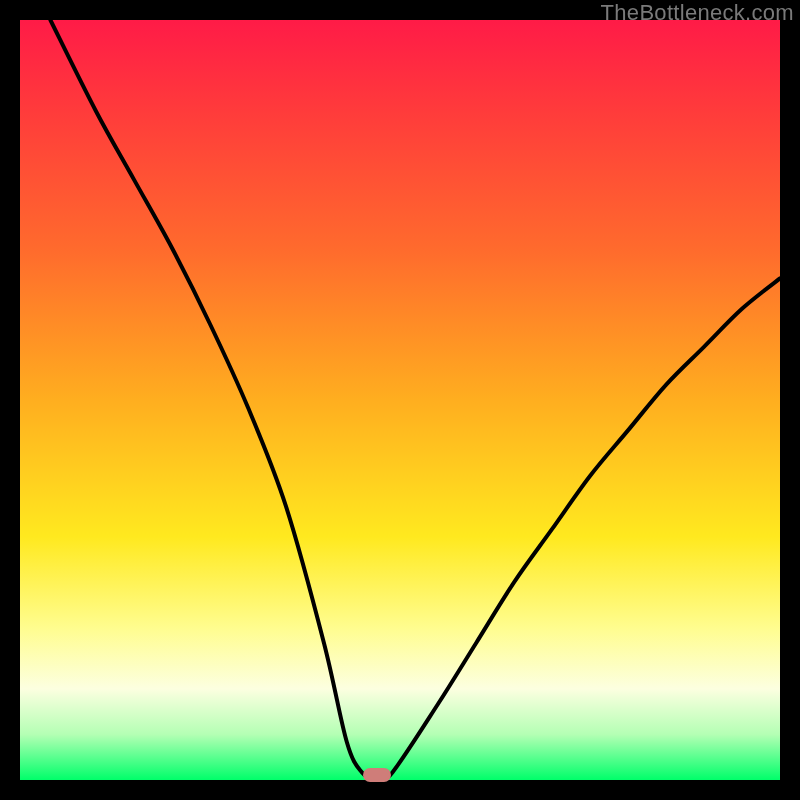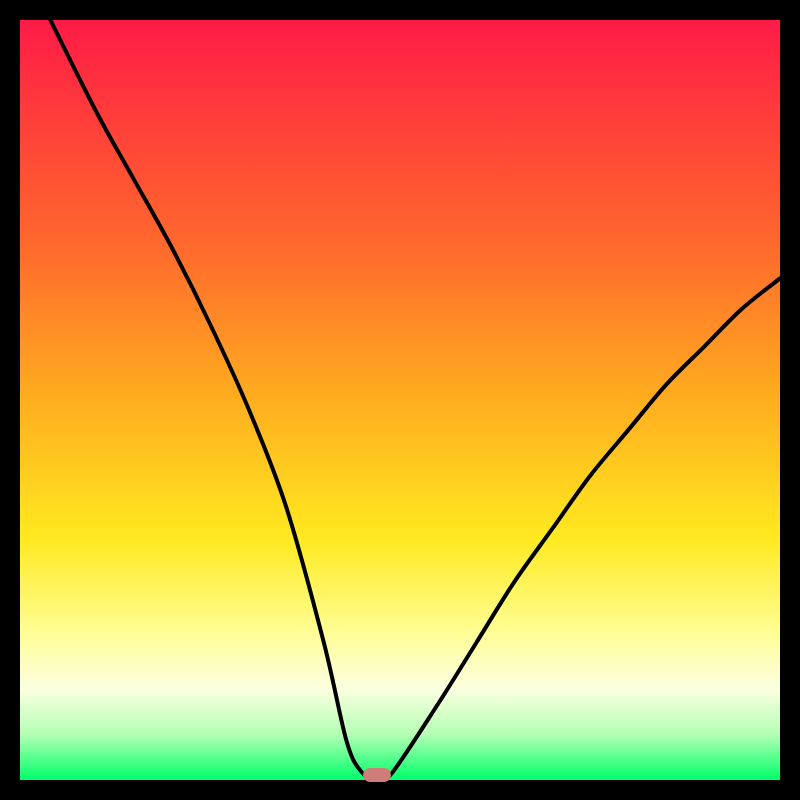--- a/index.html
+++ b/index.html
@@ -58,19 +58,20 @@
     color: #7a7a7a;
     font-size: 22px;
     font-weight: 500;
     letter-spacing: 0.3px;
   }
 </style>
 </head>
 <body>
 
 <div class="canvas">
+  <div class="watermark">TheBottleneck.com</div>
   <div class="plot-area">
     <svg class="curve-svg" viewBox="0 0 760 760" preserveAspectRatio="none">
       <path id="curve-path" fill="none" stroke="#000" stroke-width="4" stroke-linejoin="round" stroke-linecap="round" d="M 30.40 0.00 C 38.00 15.20, 62.07 64.60, 76.00 91.20 C 89.93 117.80, 101.33 136.80, 114.00 159.60 C 126.67 182.40, 139.33 203.93, 152.00 228.00 C 164.67 252.07, 177.33 277.40, 190.00 304.00 C 202.67 330.60, 215.33 357.20, 228.00 387.60 C 240.67 418.00, 253.33 447.13, 266.00 486.40 C 278.67 525.67, 293.87 583.93, 304.00 623.20 C 314.13 662.47, 320.47 700.47, 326.80 722.00 C 333.13 743.53, 336.93 746.07, 342.00 752.40 C 347.07 758.73, 352.13 760.00, 357.20 760.00 C 362.27 760.00, 362.27 765.07, 372.40 752.40 C 382.53 739.73, 404.07 705.53, 418.00 684.00 C 431.93 662.47, 443.33 643.47, 456.00 623.20 C 468.67 602.93, 481.33 581.40, 494.00 562.40 C 506.67 543.40, 519.33 526.93, 532.00 509.20 C 544.67 491.47, 557.33 472.47, 570.00 456.00 C 582.67 439.53, 595.33 425.60, 608.00 410.40 C 620.67 395.20, 633.33 378.73, 646.00 364.80 C 658.67 350.87, 671.33 339.47, 684.00 326.80 C 696.67 314.13, 709.33 300.20, 722.00 288.80 C 734.67 277.40, 753.67 263.47, 760.00 258.40"></path>
     </svg>
     <div id="marker" class="marker" style="left: 357.2px; top: 754.68px;"></div>
   </div>
 </div>
 
 </body></html>

